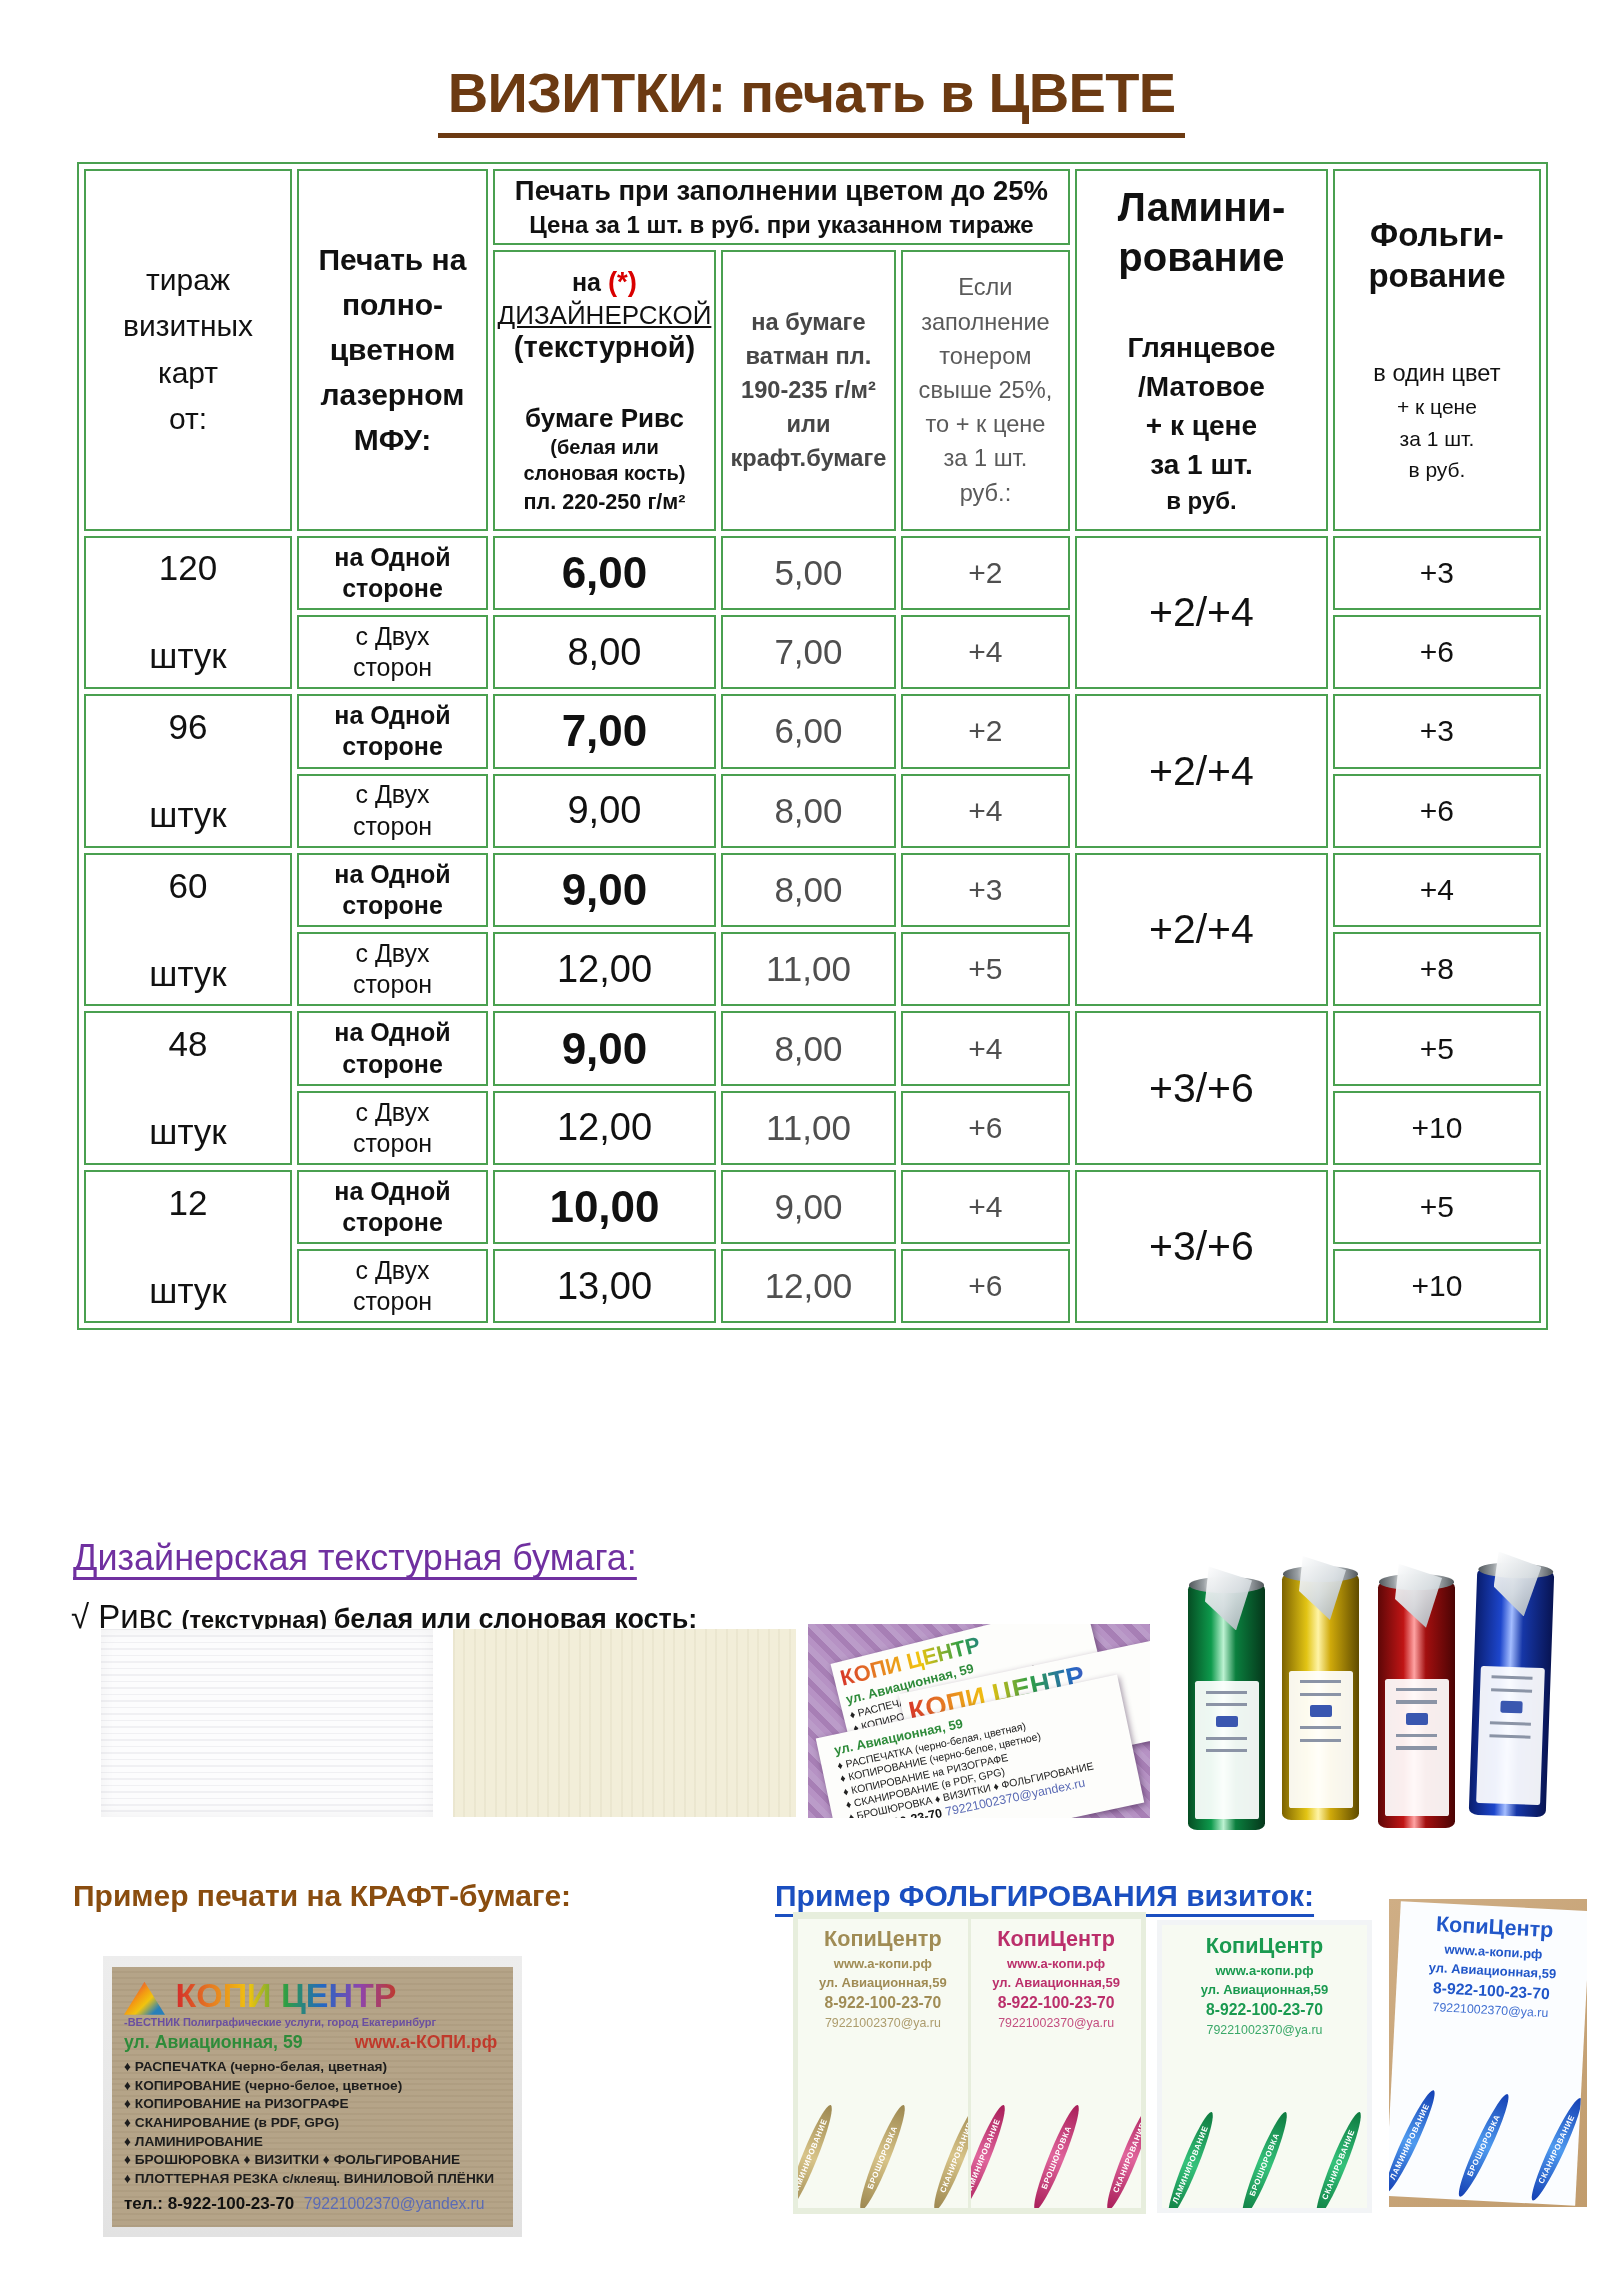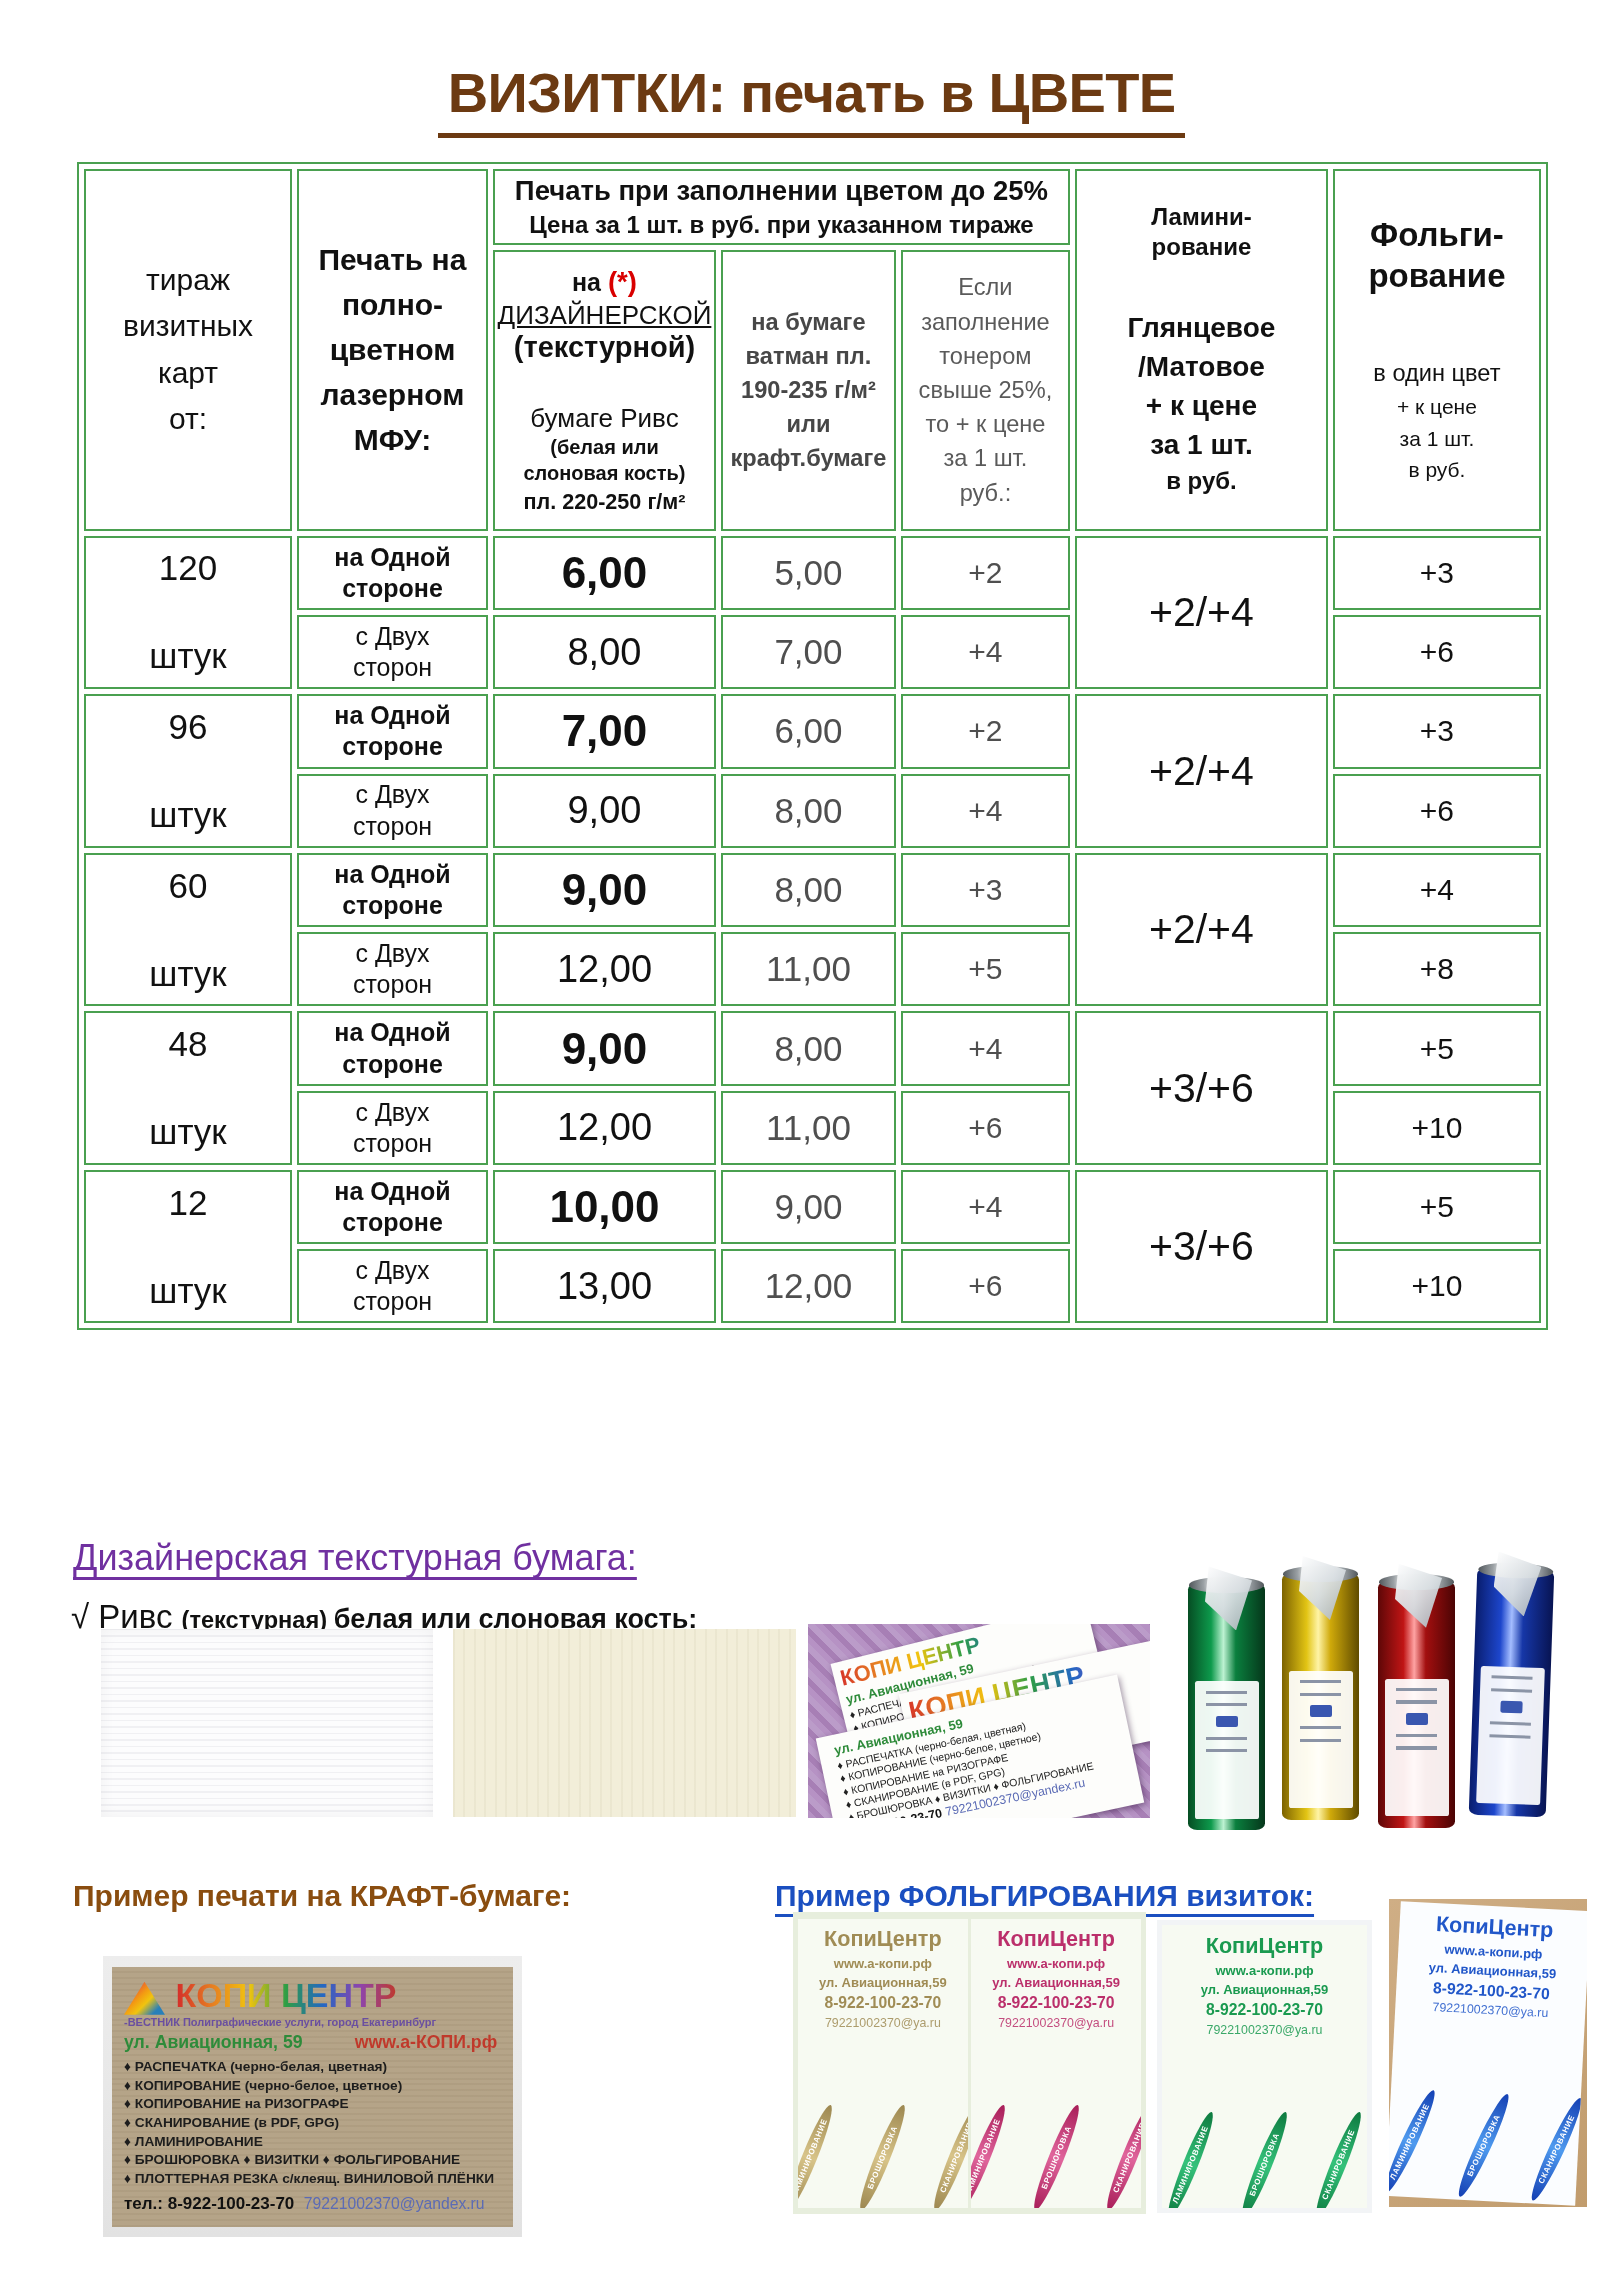--- a/index.html
+++ b/index.html
@@ -29,26 +29,26 @@
   .hband .b1{font-size:27.5px; font-weight:700;}
   .hband .b2{font-size:24px; font-weight:700; margin-top:3.9px;}
   .hrow2 th{height:281px;}
 
   .hqty{font-size:30px; line-height:1.55;}
   .hmfu{font-size:30px; font-weight:700; line-height:1.5;}
   .dz1{font-size:25px; font-weight:700;}
   .dz1 .red{color:var(--red); font-size:27.5px;}
   .dz2{font-size:26px; font-weight:400; text-decoration:underline; margin-top:2.6px;}
   .dz3{font-size:29px; font-weight:700;}
-  .dz4{font-size:26px; font-weight:400;margin-top:39px;}
+  .dz4{font-size:26px; font-weight:700;margin-top:39px;}
   .dz5{font-size:20px; font-weight:700; line-height:1.3;}
   .dz6{font-size:21.6px; font-weight:700; margin-top:2.6px;}
   .hvat{font-size:23.6px; font-weight:600; color:#474747; line-height:1.45;}
   .hton{font-size:23.6px; color:#5a5a5a; line-height:1.45;}
-  .lh-name{font-size:24px; font-weight:700; line-height:1.25;}
+  .lh-name{font-size:40px; font-weight:700; line-height:1.25;}
   .lh-gap{height:46px;}
   .lh-b{font-size:28px; font-weight:700; line-height:1.4;}
   .lh-b.sm{font-size:24px;}
   .fh-name{font-size:33px; font-weight:700; line-height:1.25;}
   .fh-gap{height:59px;}
   .fh-b{font-size:23.6px; line-height:1.5;}
   .fh-b.sm{font-size:21px;}
 
   .dr td{height:73px;margin-top:44px;}
   .qty-wrap{display:flex; flex-direction:column; gap:48px; align-items:center;}

